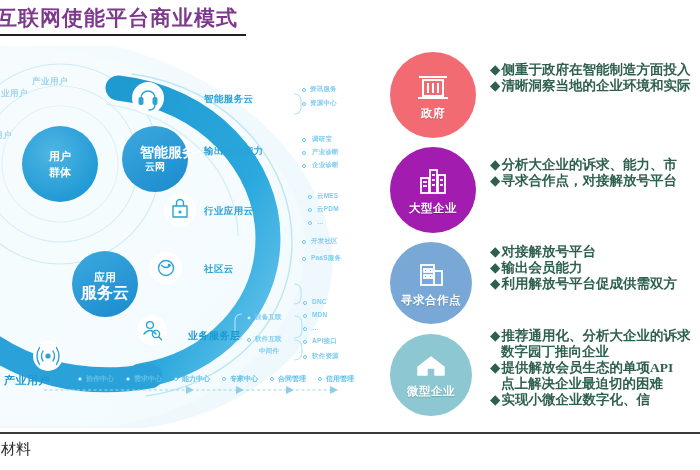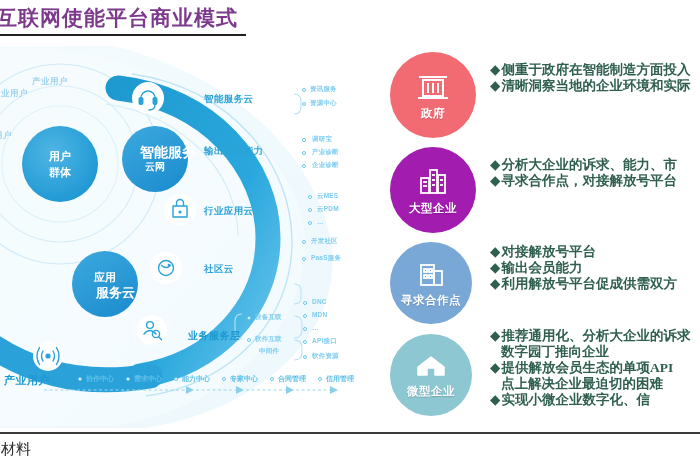--- a/index.html
+++ b/index.html
@@ -210,21 +210,21 @@
     <div class="dlabel ring-label" style="left:32px;top:30px;">产业用户</div>
     <div class="dlabel ring-label" style="left:-8px;top:42px;">企业用户</div>
     <div class="dlabel ring-label" style="left:-6px;top:84px;">用户</div>
 
     <div class="hub-text" style="left:36px;top:104px;width:48px;">用户</div>
     <div class="hub-text" style="left:36px;top:120px;width:48px;font-family:Liberation Serif, serif;">群体</div>
 
     <div class="hub-text" style="left:138px;top:100px;width:60px;font-size:14px;">智能服务</div>
     <div class="hub-text" style="left:125px;top:114px;width:60px;font-size:10px;">云网</div>
     <div class="hub-text" style="left:75px;top:225px;width:60px;font-size:11px;">应用</div>
-    <div class="hub-text" style="left:75px;top:240px;width:60px;font-size:13px;text-align:right;">服务云</div>
+    <div class="hub-text" style="left:75px;top:240px;width:60px;font-size:16px;">服务云</div>
 
     <div class="cat-label" style="left:204px;top:47px;">智能服务云</div>
     <div class="cat-label" style="left:204px;top:99px;">输出会员能力</div>
     <div class="cat-label" style="left:204px;top:159px;text-align:right;">行业应用云</div>
     <div class="cat-label" style="left:204px;top:217px;">社区云</div>
 
     <div class="sub-dot" style="left:302px;top:42px;"></div>
     <div class="sub-label" style="left:310px;top:39px;">资讯服务</div>
     <div class="sub-dot" style="left:302px;top:56px;"></div>
     <div class="sub-label" style="left:310px;top:53px;">资源中心</div>

